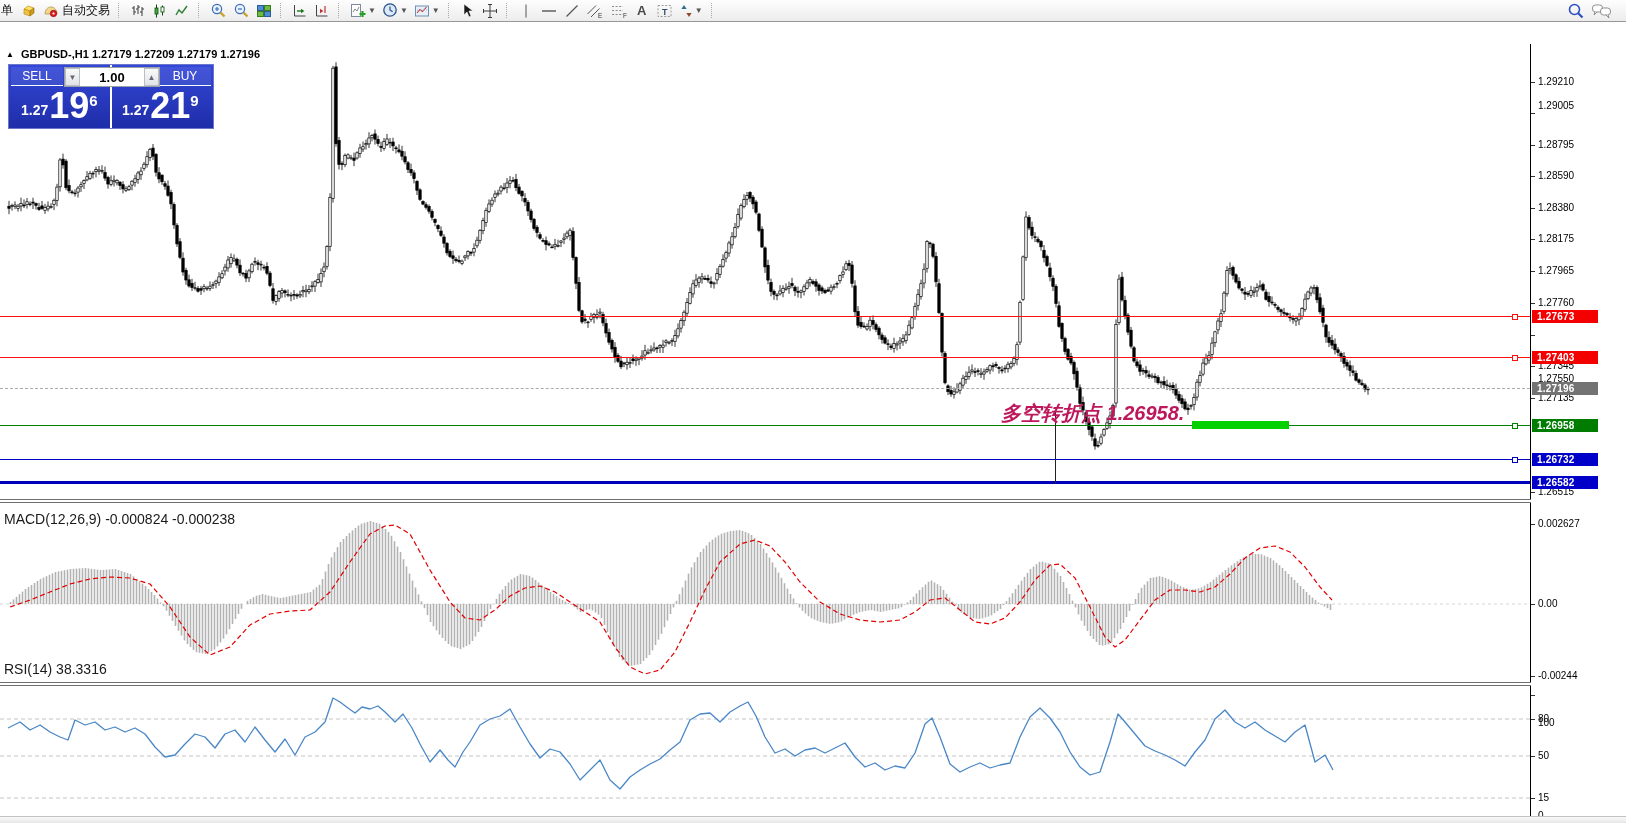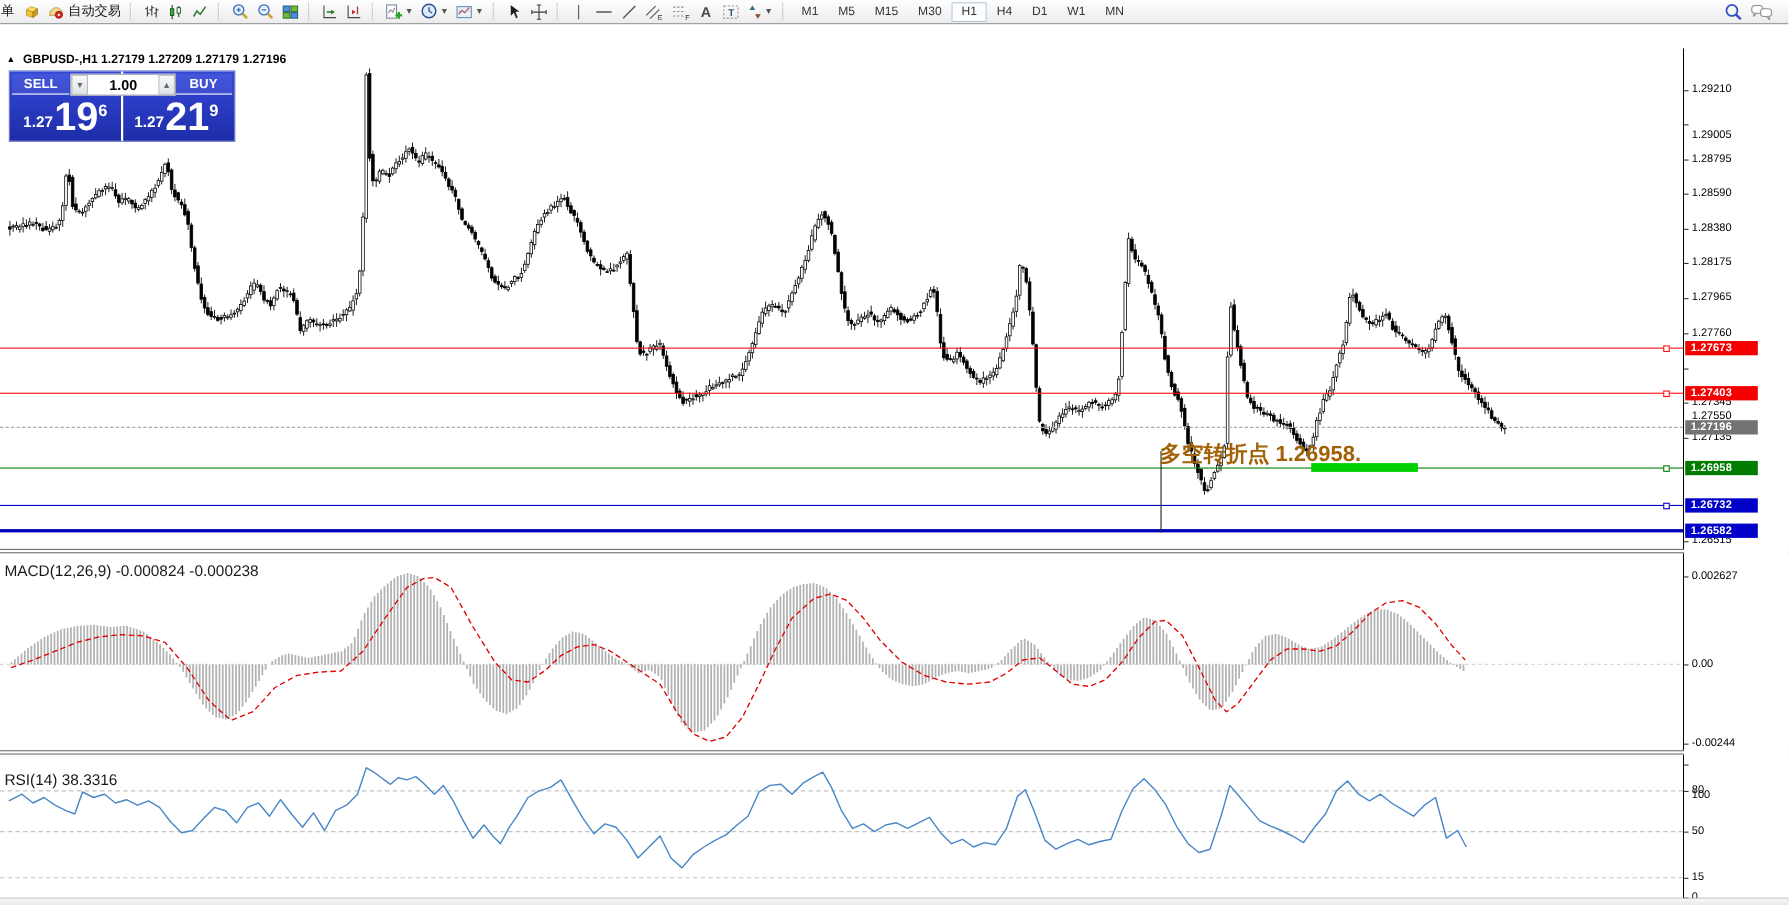--- a/index.html
+++ b/index.html
@@ -38,21 +38,21 @@
 .time-axis{position:absolute;left:0;top:796px;width:1626px;height:20px;background:#fff;
   border-top:1px solid #000;z-index:22}
 .status-bar{position:absolute;left:0;top:816px;width:1626px;height:7px;
   background:linear-gradient(#f9f9f9,#e7e7e7);border-top:1px solid #c3c3c3;z-index:30}
 
 .quote-panel{position:absolute;left:8px;top:42px;width:206px;height:65px;z-index:15;
   background:#fff;border:1px solid #6b76c9;box-shadow:0 0 0 1px #fff}
 .qp-half{position:absolute;top:0;height:63px;width:101px;
   background:linear-gradient(#3448d8,#1e2da8)}
 .qp-left{left:0}.qp-right{left:103px}
-.qp-btn{position:absolute;top:2px;width:52px;height:19px;color:#fff;font-size:12px;font-weight:bold;
+.qp-btn{position:absolute;top:2px;width:52px;height:19px;color:#fff;font-size:12px;font-weight:normal;
   display:flex;align-items:center;justify-content:center;background:rgba(255,255,255,.08);
   border-bottom:1px solid #fff;cursor:pointer}
 .qp-price{position:absolute;bottom:6px;display:flex;align-items:flex-end;color:#fff}
 .qp-small{font-size:14px;font-weight:bold;margin:0 1px 4px 0}
 .qp-big{font-size:36px;font-weight:bold;line-height:.85}
 .qp-sup{font-size:15px;font-weight:bold;align-self:flex-start;margin-top:1px}
 .qp-spin{position:absolute;left:55px;top:2px;width:96px;height:20px;background:#fff;
   border:1px solid #9aa0a8;display:flex;align-items:center;z-index:16}
 .qp-arrowbtn{width:15px;height:18px;background:linear-gradient(#fafafa,#dfe3e8);
   border:1px solid #b9bec5;color:#667;font-size:8px;display:flex;align-items:center;justify-content:center;cursor:pointer}
@@ -257,31 +257,20 @@
   <div class="tbtn">
       <span>
         <svg width="15" height="16" viewBox="0 0 15 16">
           <path d="M5 2l2.6 4H2.4z" fill="#2c6e8f"></path>
           <path d="M10 14l-2.6-4h5.2z" fill="#8f4a2c"></path>
         </svg>
       </span>
       <span class="caret">▼</span>
     </div>
   <div class="sep"></div>
-  <div style="display:flex">
-      <div class="tfbtn">M1</div>
-      <div class="tfbtn">M5</div>
-      <div class="tfbtn">M15</div>
-      <div class="tfbtn">M30</div>
-      <div class="tfbtn active">H1</div>
-      <div class="tfbtn">H4</div>
-      <div class="tfbtn">D1</div>
-      <div class="tfbtn">W1</div>
-      <div class="tfbtn">MN</div>
-    </div>
   <div class="toolbar-right">
     <div class="tbtn">
         <span>
           <svg width="18" height="18" viewBox="0 0 18 18">
             <circle cx="7.5" cy="7.5" r="5" fill="none" stroke="#2e4fc4" stroke-width="1.6"></circle>
             <line x1="11.2" y1="11.2" x2="15.5" y2="15.5" stroke="#2e4fc4" stroke-width="2.2"></line>
           </svg>
         </span>
       </div>
     <div class="tbtn">
@@ -1255,21 +1244,21 @@
       <div class="qp-arrowbtn">
           <span>▼</span>
         </div>
       <input class="qp-vol" value="1.00" style="">
       <div class="qp-arrowbtn">
           <span>▲</span>
         </div>
     </div>
   </div>
 
-  <div class="annotation" style="left: 1054px; top: 381px; color: #a16207;">多空转折点 1.26958.</div>
+  <div class="annotation" style="left: 1001px; top: 381px; color: #be185d; font-style: italic;">多空转折点 1.26958.</div>
 
   <div class="panel-divider" style="top:477px"></div>
   <div class="panel-divider" style="top:660px"></div>
 
   <div class="abs" style="left:0;top:481px;width:1530px;height:179px">
     <svg class="panel-svg" width="1530" height="179" viewBox="0 481 1530 179" style="top:0" preserveAspectRatio="none" id="macd-svg">
         <line x1="0" y1="582" x2="1530" y2="582" stroke="#d6d6d6" stroke-dasharray="3 3"></line>
         <line x1="10.5" y1="582" x2="10.5" y2="580.0" stroke="#b2b2b2" stroke-width="1.6"></line>
         <line x1="13.5" y1="582" x2="13.5" y2="577.4" stroke="#b2b2b2" stroke-width="1.6"></line>
         <line x1="16.5" y1="582" x2="16.5" y2="574.8" stroke="#b2b2b2" stroke-width="1.6"></line>
@@ -1715,28 +1704,28 @@
   <div class="ind-label" style="top:489px">MACD(12,26,9) -0.000824 -0.000238</div>
 
   <div class="abs" style="left:0;top:664px;width:1530px;height:132px">
     <svg class="panel-svg" width="1530" height="132" viewBox="0 664 1530 132" style="top:0" preserveAspectRatio="none" id="rsi-svg">
         <line x1="0" y1="697" x2="1530" y2="697" stroke="#c4c4c4" stroke-dasharray="4 3"></line>
         <line x1="0" y1="734" x2="1530" y2="734" stroke="#c4c4c4" stroke-dasharray="4 3"></line>
         <line x1="0" y1="776" x2="1530" y2="776" stroke="#c4c4c4" stroke-dasharray="4 3"></line>
         <polyline points="8,706 20,700 30,708 40,703 50,710 60,715 68,718 75,698 85,703 95,700 105,708 115,705 125,710 135,706 145,712 155,725 165,735 175,733 185,722 195,712 205,715 215,726 225,712 235,708 245,720 255,705 265,718 275,730 285,717 295,733 305,715 315,710 325,700 333,676 340,680 348,686 355,691 362,685 370,687 378,684 385,690 395,700 403,692 412,706 420,722 430,740 440,728 448,738 455,745 463,730 470,720 480,703 490,697 500,694 510,687 520,705 530,722 540,736 550,727 560,730 570,742 580,758 590,748 600,738 610,758 620,767 630,755 640,748 650,742 660,737 670,728 680,720 690,698 700,692 710,691 720,700 730,690 740,684 748,680 756,694 765,715 775,731 785,727 795,734 805,728 815,726 825,731 835,726 845,721 855,735 865,745 875,741 885,748 895,744 905,746 915,731 925,702 932,696 940,715 950,742 960,750 970,745 980,741 990,746 1000,743 1010,741 1020,715 1030,695 1040,686 1050,696 1060,710 1070,730 1080,745 1090,753 1100,750 1110,720 1118,692 1125,700 1135,712 1145,724 1155,729 1165,733 1175,738 1185,744 1195,730 1205,718 1215,697 1225,688 1235,700 1245,706 1255,700 1265,708 1275,714 1285,720 1295,710 1305,703 1315,740 1325,733 1333,748" fill="none" stroke="#4a87c7" stroke-width="1.3" stroke-linejoin="round"></polyline>
       </svg>
   </div>
-  <div class="ind-label" style="top:679px">RSI(14) 38.3316</div>
+  <div class="ind-label" style="top:639px">RSI(14) 38.3316</div>
 
   <div class="axis-line"></div>
   <div class="price-axis" id="price-axis">
       <div class="tickmark" style="top: 59.5px;"></div>
       <div class="ticklabel" style="top: 54px;">1.29210</div>
       <div class="tickmark" style="top: 90.5px;"></div>
-      <div class="ticklabel" style="top: 95px;">1.29005</div>
+      <div class="ticklabel" style="top: 78px;">1.29005</div>
       <div class="tickmark" style="top: 122.5px;"></div>
       <div class="ticklabel" style="top: 117px;">1.28795</div>
       <div class="tickmark" style="top: 153.5px;"></div>
       <div class="ticklabel" style="top: 148px;">1.28590</div>
       <div class="tickmark" style="top: 185.5px;"></div>
       <div class="ticklabel" style="top: 180px;">1.28380</div>
       <div class="tickmark" style="top: 216.5px;"></div>
       <div class="ticklabel" style="top: 211px;">1.28175</div>
       <div class="tickmark" style="top: 248.5px;"></div>
       <div class="ticklabel" style="top: 243px;">1.27965</div>

